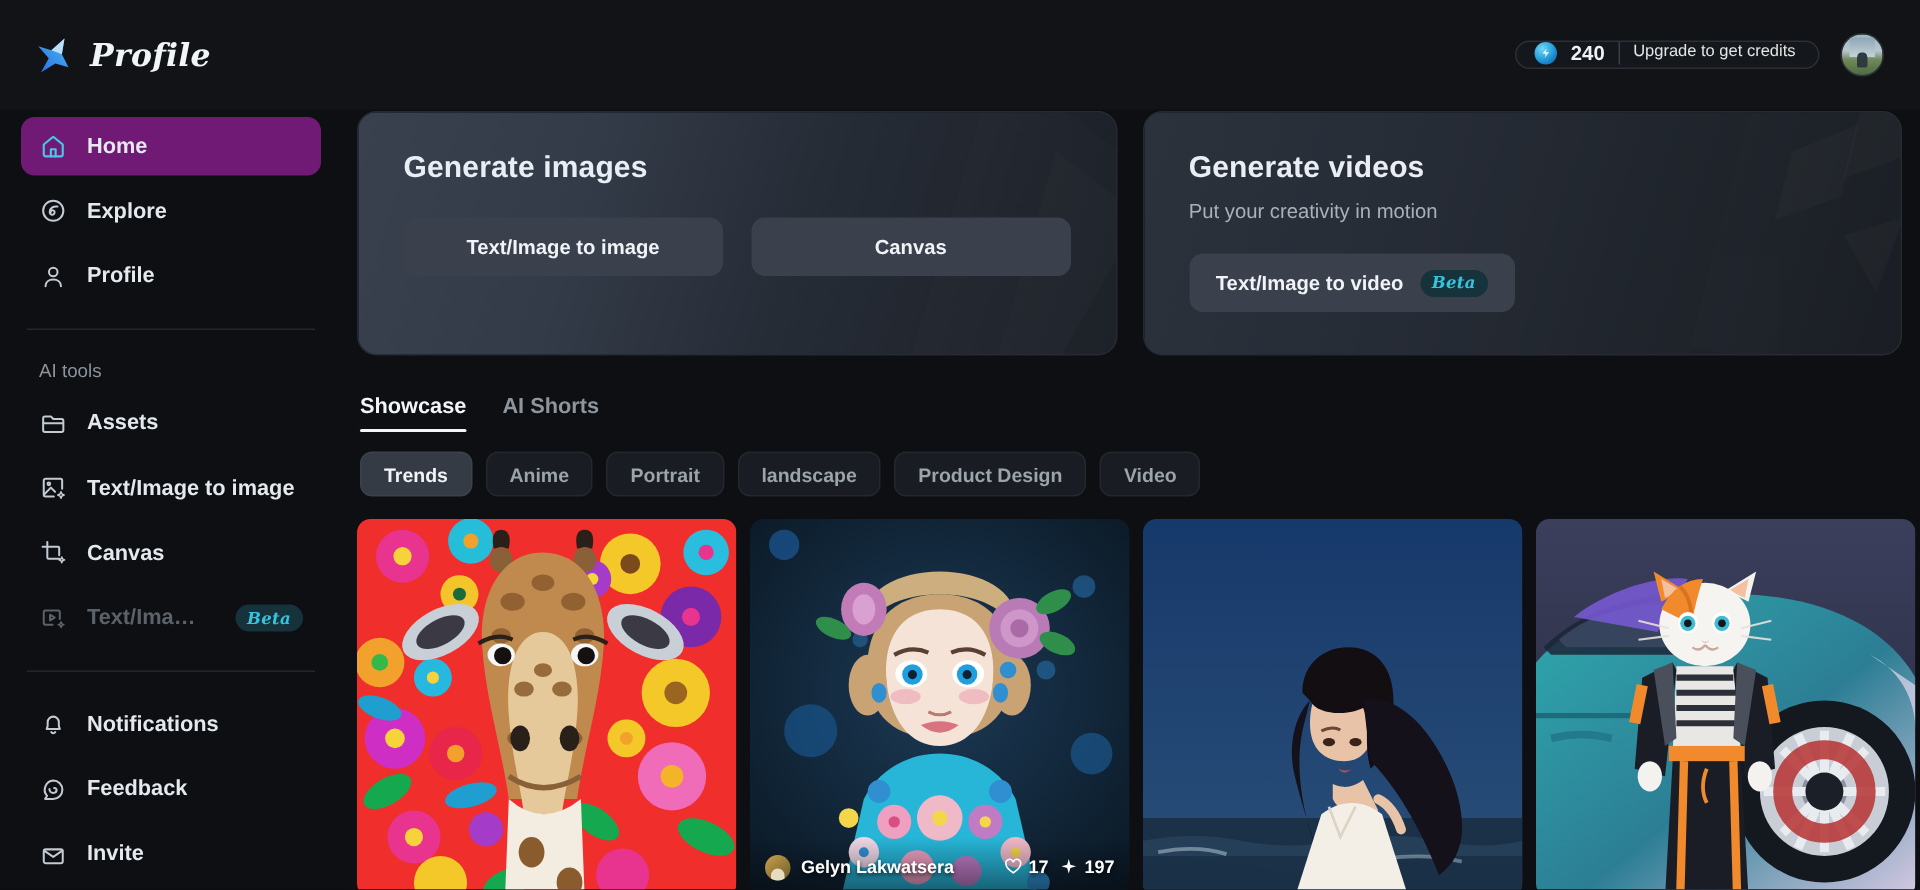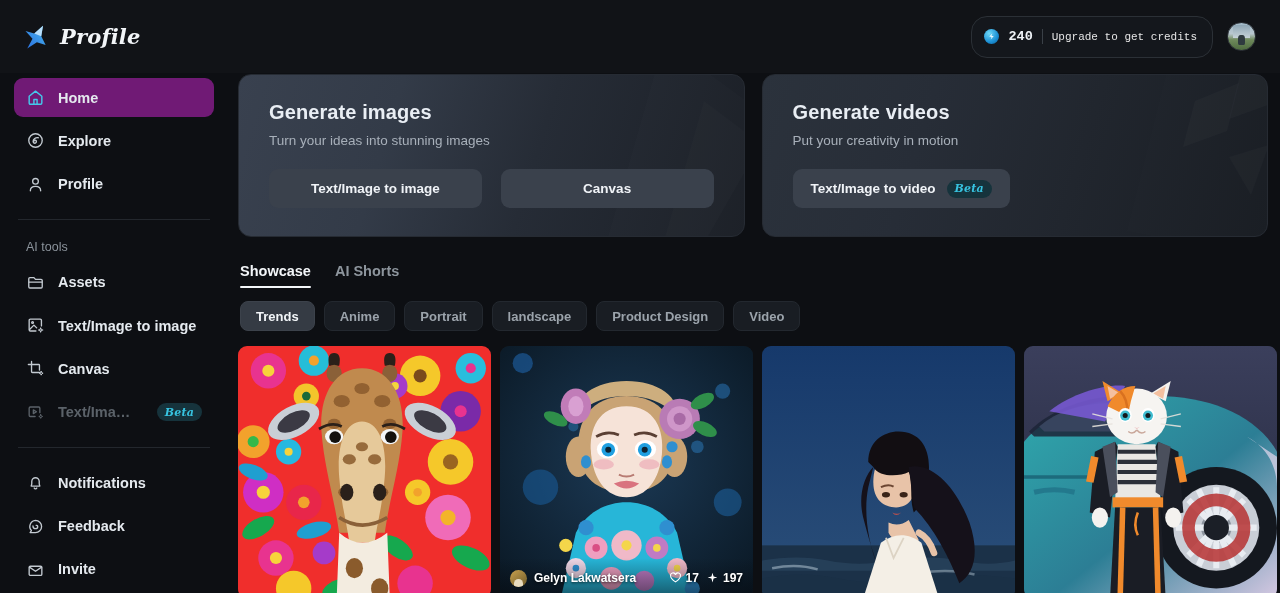--- a/index.html
+++ b/index.html
@@ -21,25 +21,24 @@
   }
   .brand { display: flex; align-items: center; gap: 10px; }
   .logo-star { width: 28px; height: 28px; display: block; }
   .brand-name {
     font-family: "DejaVu Serif", serif;
     font-style: italic; font-weight: 700;
     font-size: 21px; color: #f2f5f8; letter-spacing: .2px;
   }
   .header-spacer { flex: 1; }
   .credits-pill {
-    display: flex; align-items: center; gap: 9px;
-    height: 42px; padding: 0 15px 0 12px;
+    display: flex; align-items: flex-start; gap: 9px;
+    height: 19px; padding: 0 15px 0 12px;
     border: 1px solid #2b3036; border-radius: 16px;
     background: #14171c;
-    font-family: Liberation Mono, monospace;
   }
   .coin {
     width: 15px; height: 15px; border-radius: 50%;
     background: radial-gradient(circle at 35% 30%, #6fd9f7, #1b8fd4 60%, #0d5f96);
     display: flex; align-items: center; justify-content: center;
     flex: 0 0 15px;
   }
   .coin svg { width: 9px; height: 9px; display: block; }
   .credits-count { font-size: 13.5px; font-weight: 700; color: #eef2f6; }
   .pill-sep { width: 1px; height: 15px; background: #3a4047; }
@@ -347,21 +346,20 @@
     <div class="main">
 
       <div class="hero-row">
 
         <div class="hero-card hero-images">
           <svg class="hero-deco" viewBox="0 0 300 200">
             <path d="M210 -20 L320 60 L240 200 L150 190 Z" fill="#ffffff" opacity=".028"></path>
             <path d="M250 40 L330 100 L280 200 L210 180 Z" fill="#ffffff" opacity=".022"></path>
           </svg>
           <div class="hero-title">Generate images</div>
-          <div class="hero-sub">Turn your ideas into stunning images</div>
           <div class="hero-btns">
             <button class="hero-btn">
               <span>Text/Image to image</span>
             </button>
             <button class="hero-btn">
               <span>Canvas</span>
             </button>
           </div>
         </div>
 

